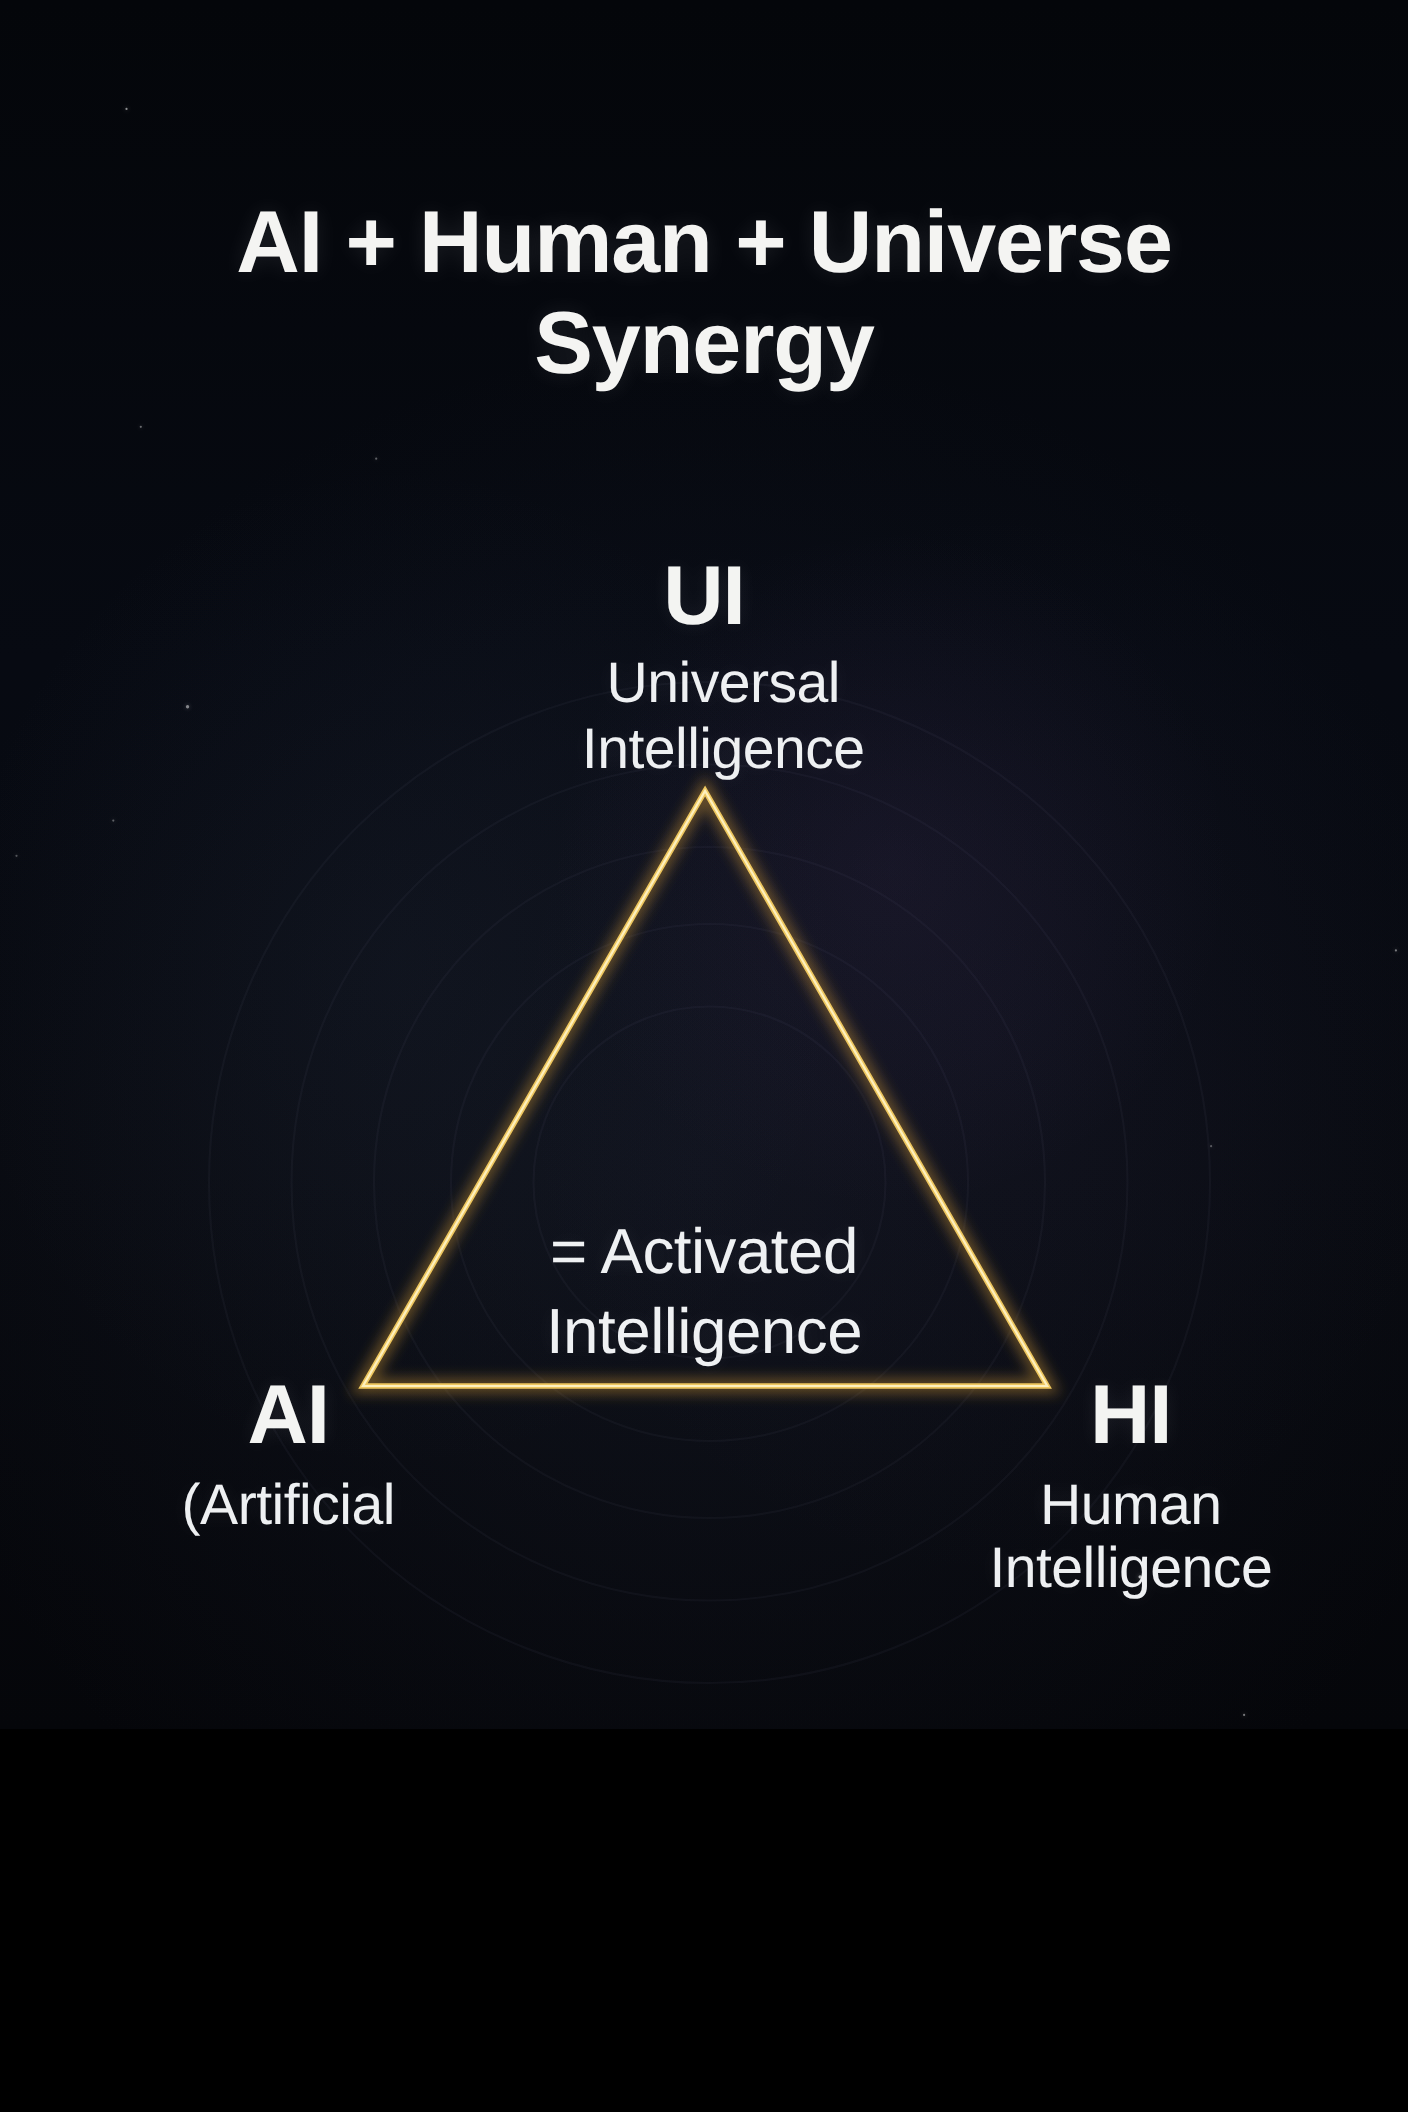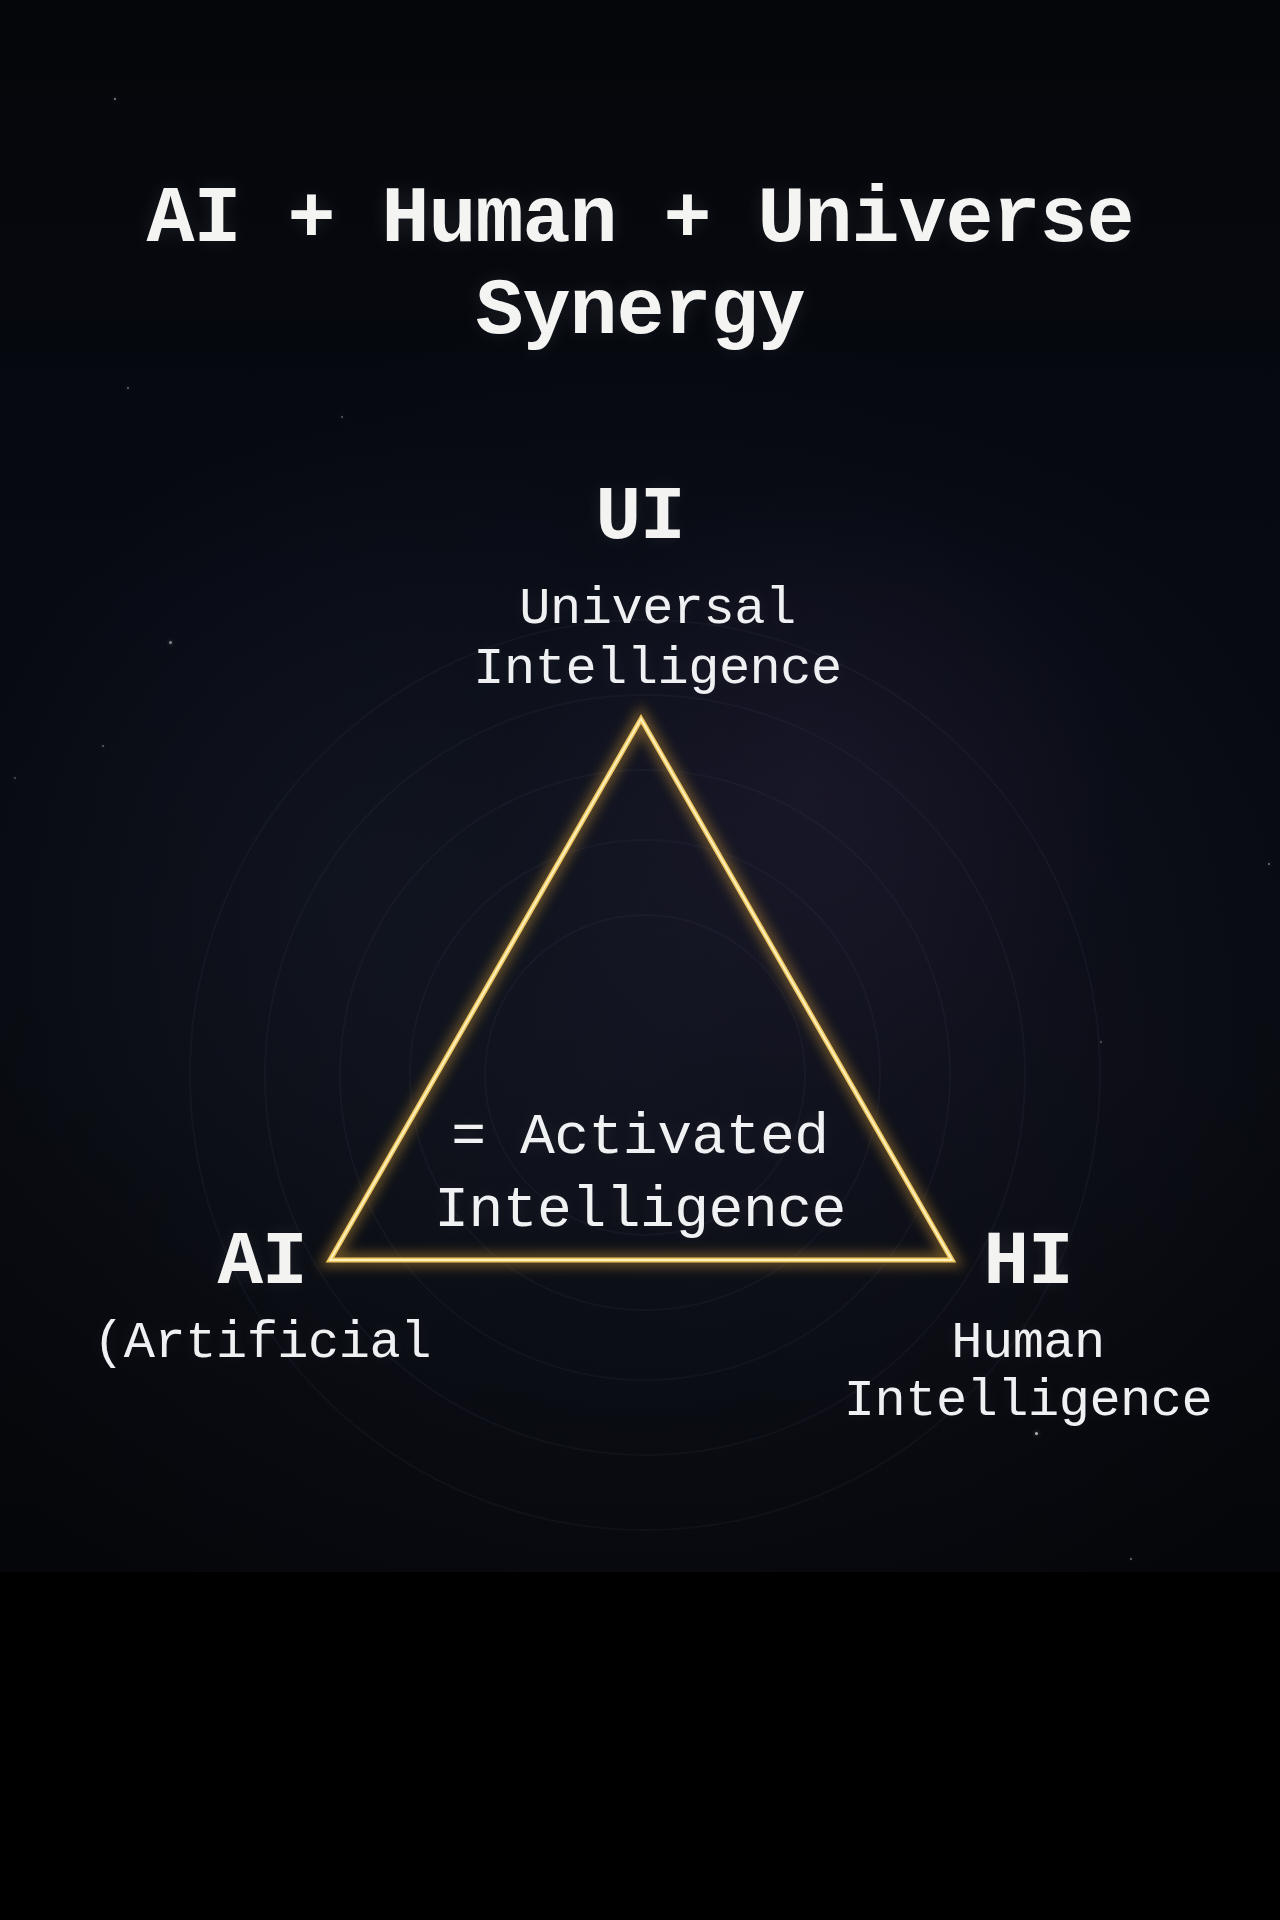--- a/index.html
+++ b/index.html
@@ -5,21 +5,21 @@
   html, body {
     margin: 0;
     padding: 0;
     background: #000;
   }
   .canvas {
     position: relative;
     width: 1280px;
     height: 1572px;
     overflow: hidden;
-    font-family: Liberation Mono, monospace;
+    font-family: Liberation Sans, sans-serif;
     color: #f2f3f1;
     background:
       radial-gradient(440px 440px at 810px 790px, rgba(106,74,142,0.10), transparent 70%),
       radial-gradient(620px 700px at 900px 950px, rgba(80,60,120,0.06), transparent 70%),
       radial-gradient(560px 640px at 360px 880px, rgba(70,90,120,0.07), transparent 72%),
       radial-gradient(1000px 1000px at 640px 1060px, rgba(36,42,62,0.28), transparent 75%),
       linear-gradient(180deg, #04060a 0%, #070a12 38%, #080a10 68%, #05060a 100%);
   }
   .layer { position: absolute; inset: 0; }
   .star {
@@ -47,32 +47,33 @@
     text-align: center;
     text-shadow: 0 0 18px rgba(255,255,255,0.08);
   }
   .vertex .acronym {
     display: block;
     font-size: 76px;
     line-height: 84px;
     font-weight: 700;
     letter-spacing: -1px;
     color: #f3f4f2;
+    margin-top: 24px;
   }
   .vertex .sub {
     display: block;
     font-size: 52px;
     line-height: 58px;
     font-weight: 400;
     letter-spacing: -0.5px;
     color: #eef0f2;
   }
   .vertex .sub span { display: block; }
   .vertex-top   { top: 476px; left: 0; width: 100%; }
-  .vertex-top .sub { margin-top: 20px; line-height: 60px; padding-left: 35px; }
+  .vertex-top .sub { margin-top: 7px; line-height: 60px; padding-left: 35px; }
   .vertex-left  { top: 1221px; left: 0px;   width: 524px; }
   .vertex-left .sub  { margin-top: 10px; }
   .vertex-right { top: 1221px; left: 768px; width: 520px; }
   .vertex-right .sub { margin-top: 10px; }
   .center-formula {
     position: absolute;
     top: 931px;
     left: 0;
     width: 100%;
     text-align: center;

